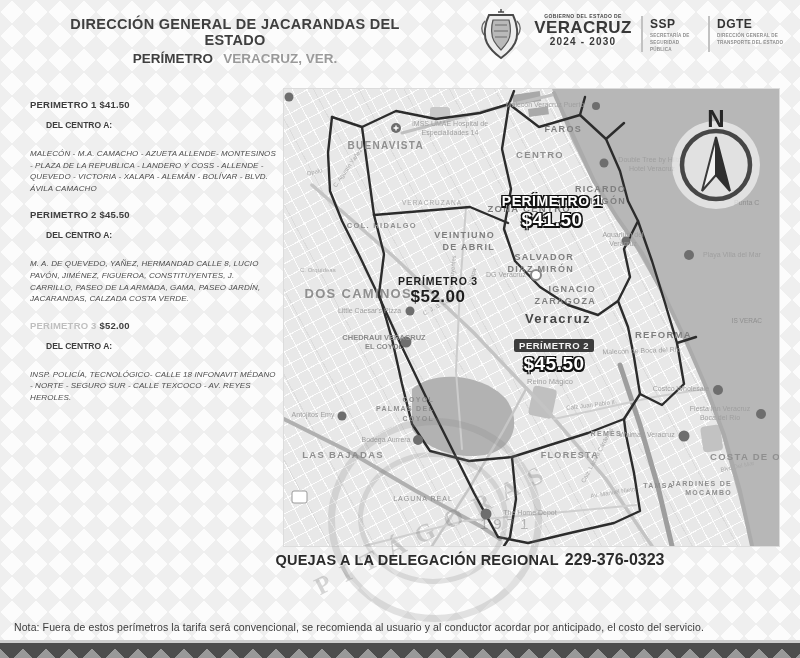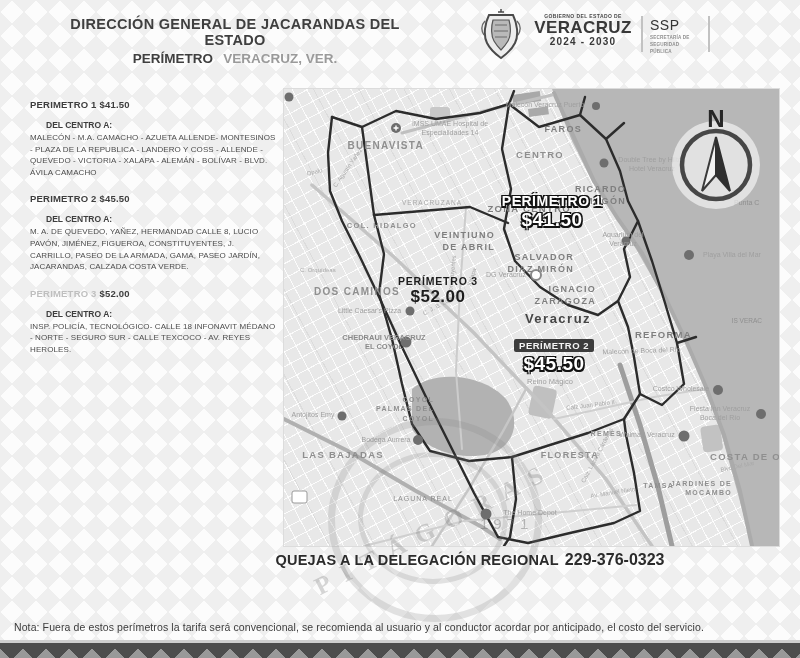--- a/index.html
+++ b/index.html
@@ -18,29 +18,29 @@
   .hdr-title .l1{font-size:14.5px;font-weight:bold;letter-spacing:.3px;}
   .hdr-title .l2{font-size:13.5px;font-weight:bold;margin-top:3px;}
   .hdr-title .l2 .city{color:#9a9a9a;margin-left:10px;}
   .logo-txt{color:#383838;}
   .gob{left:528px;top:13px;width:110px;text-align:center;}
   .gob .t{font-size:5px;font-weight:bold;letter-spacing:.4px;color:#4a4a4a;}
   .gob .n{font-size:17px;font-weight:bold;letter-spacing:.4px;line-height:1;}
   .gob .y{font-size:10px;font-weight:bold;letter-spacing:1.2px;}
   .vdiv{width:2px;background:#c2c2c2;height:36px;top:16px;}
   .org{top:17px;text-align:left;}
-  .org .a{font-size:14px;font-weight:normal;letter-spacing:.5px;color:#333;}
+  .org .a{font-size:12px;font-weight:bold;letter-spacing:.5px;color:#333;}
   .org .s{font-size:4.6px;color:#8f8f8f;font-weight:bold;line-height:1.5;margin-top:2px;letter-spacing:.2px;}
   
   .sidebar{left:30px;top:99px;width:248px;}
   .pblock{margin-bottom:15px;}
   .ptitle{font-size:9.5px;font-weight:bold;color:#3e3e3e;letter-spacing:.2px;}
   .ptitle .faded{color:#bfbfbf;}
   .psub{font-size:8.5px;font-weight:bold;color:#3e3e3e;margin-top:10px;padding-left:16px;}
-  .pdesc{font-size:8px;color:#4c4c4c;line-height:1.45;margin-top:2px;letter-spacing:.1px;}
+  .pdesc{font-size:8px;color:#4c4c4c;line-height:1.45;margin-top:18px;letter-spacing:.1px;font-style:italic;}
   
   .map{left:283px;top:88px;width:495px;height:457px;overflow:hidden;border:1px solid #dcdcdc;
     background-color:#e8e8e8;
     background-image:
       repeating-linear-gradient(62deg, rgba(255,255,255,.85) 0 1px, transparent 1px 13px),
       repeating-linear-gradient(-28deg, rgba(255,255,255,.85) 0 1px, transparent 1px 13px),
       repeating-linear-gradient(62deg, rgba(205,205,205,.45) 0 1px, transparent 1px 40px);
   }
   .map svg{position:absolute;left:0;top:0;z-index:1;}
   .ml{position:absolute;z-index:2;}
@@ -106,20 +106,27 @@
   <div class="abs org" style="left:650px;width:52px;">
     <div class="a">SSP</div>
     <div class="s">
       <div>SECRETARÍA DE</div>
       <div>SEGURIDAD PÚBLICA</div>
     </div>
   </div>
 
   <div class="abs vdiv" style="left:708px;"></div>
 
+  <div class="abs org" style="left:717px;width:70px;">
+    <div class="a">DGTE</div>
+    <div class="s">
+      <div>DIRECCIÓN GENERAL DE</div>
+      <div>TRANSPORTE DEL ESTADO</div>
+    </div>
+  </div>
 
   <div class="abs sidebar">
     <div class="pblock">
       <div class="ptitle">
         <span>PERIMETRO 1</span>
         <span>$41.50</span>
       </div>
       <div class="psub">DEL CENTRO A:</div>
       <div class="pdesc">MALECÓN - M.A. CAMACHO - AZUETA ALLENDE- MONTESINOS - PLAZA DE LA REPUBLICA - LANDERO Y COSS - ALLENDE - QUEVEDO - VICTORIA - XALAPA - ALEMÁN - BOLÍVAR - BLVD. ÁVILA CAMACHO</div>
     </div>
@@ -201,21 +208,21 @@
     <div class="ml al" style="left:10px;top:50px;width:130px;font-size:10px;">BUENAVISTA</div>
     <div class="ml al" style="left:210px;top:60px;width:70px;font-size:9.5px;">CENTRO</div>
     <div class="ml al" style="left:182px;top:114px;width:105px;font-size:9.5px;color:#7e7e7e;">ZONA CENTRO</div>
     <div class="ml al" style="left:38px;top:132px;width:95px;font-size:7.5px;">COL. HIDALGO</div>
     <div class="ml al" style="left:133px;top:140px;width:78px;font-size:9px;color:#7e7e7e;">VEINTIUNO DE ABRIL</div>
     <div class="ml al" style="left:205px;top:162px;width:85px;font-size:9px;color:#7e7e7e;">SALVADOR DÍAZ MIRÓN</div>
     <div class="ml al" style="left:232px;top:194px;width:80px;font-size:9px;color:#7e7e7e;">IGNACIO ZARAGOZA</div>
     <div class="ml al" style="left:252px;top:94px;width:90px;font-size:9px;color:#7e7e7e;">RICARDO FLORES MAGÓN</div>
     <div class="ml al" style="left:238px;top:34px;width:60px;font-size:9px;color:#7e7e7e;">FAROS</div>
     <div class="ml al" style="left:318px;top:240px;width:90px;font-size:9.5px;color:#7e7e7e;">REFORMA</div>
-    <div class="ml al" style="left:4px;top:196px;width:112px;font-size:10px;">DOS CAMINOS</div>
+    <div class="ml al" style="left:16px;top:196px;width:112px;font-size:13px;">DOS CAMINOS</div>
     <div class="ml al" style="left:0px;top:360px;width:100px;font-size:9.5px;">LAS BAJADAS</div>
     <div class="ml al" style="left:92px;top:306px;width:58px;font-size:7px;">COYOL PALMAS DEL COYOL</div>
     <div class="ml al" style="left:235px;top:360px;width:80px;font-size:9px;">FLORESTA</div>
     <div class="ml al" style="left:288px;top:340px;width:50px;font-size:7px;">REMES</div>
     <div class="ml al" style="left:340px;top:392px;width:50px;font-size:7px;">TAMSA</div>
     <div class="ml al" style="left:382px;top:390px;width:66px;font-size:7px;">JARDINES DE MOCAMBO</div>
     <div class="ml al" style="left:426px;top:362px;width:70px;font-size:9.5px;white-space:nowrap;">COSTA DE ORO</div>
 
     <div class="ml poi" style="left:212px;top:12px;width:98px;white-space:nowrap;">Malecón Veracruz Puerto</div>
     <div class="ml poi" style="left:120px;top:31px;width:92px;">IMSS UMAE Hospital de Especialidades 14</div>

